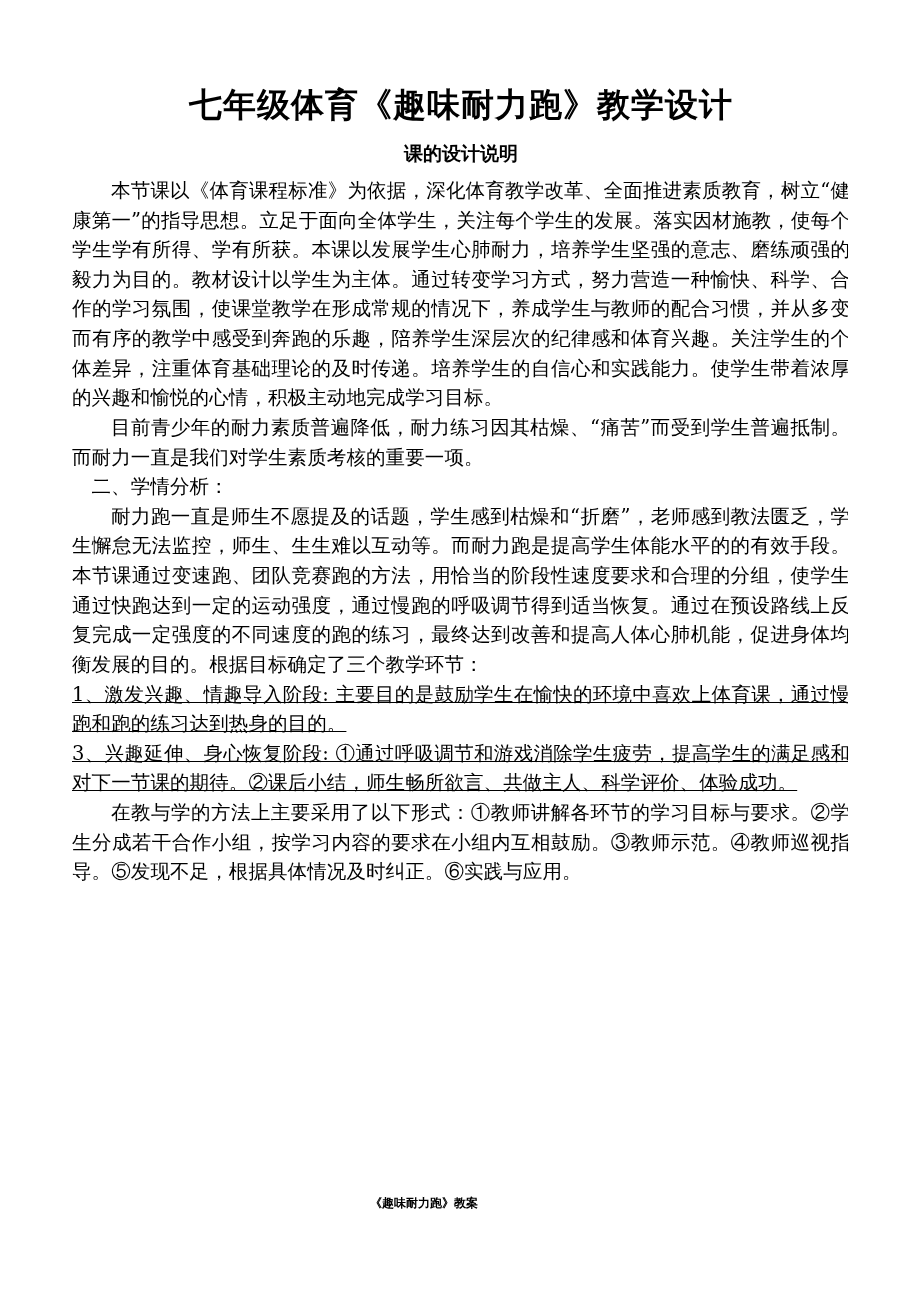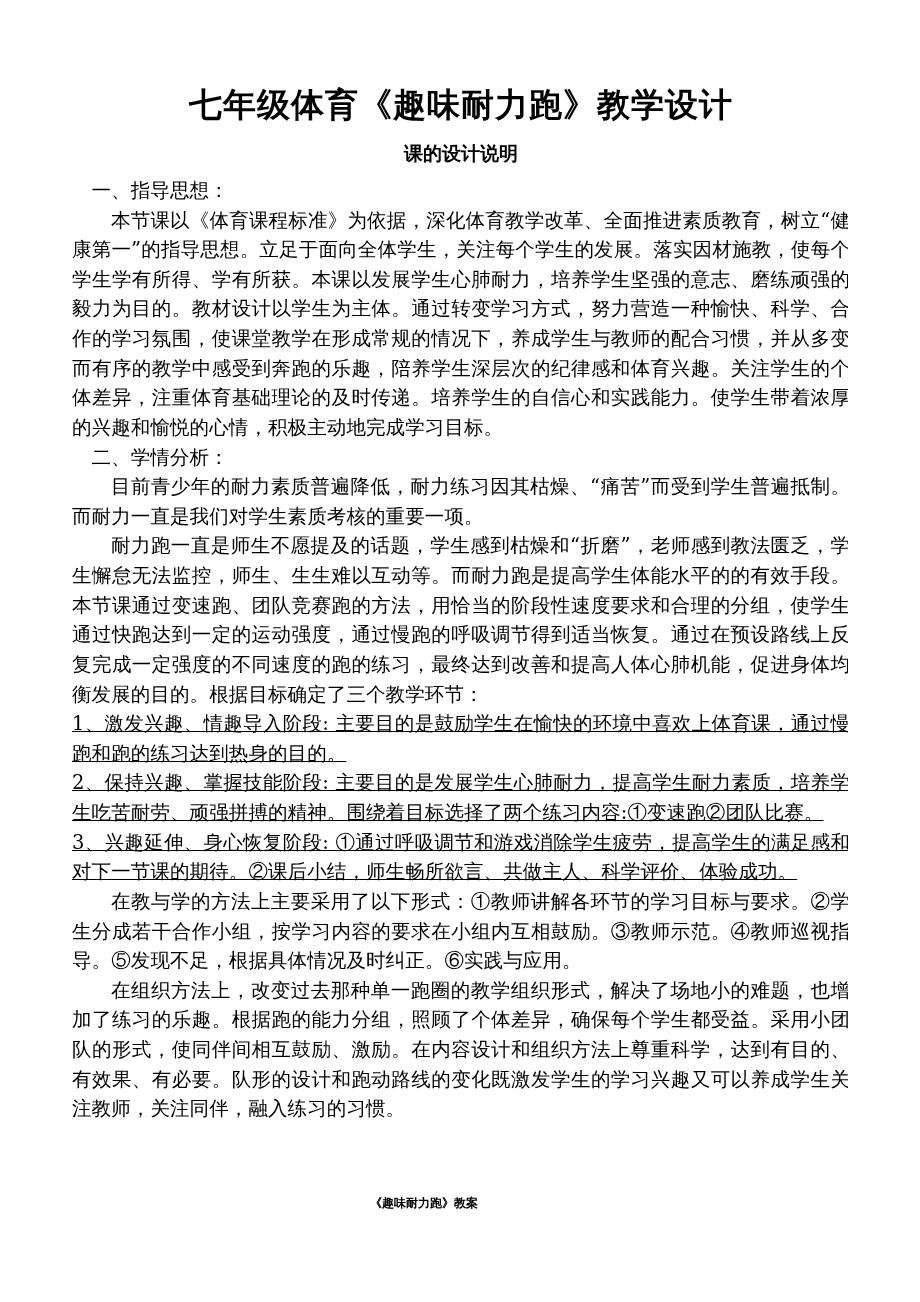--- a/index.html
+++ b/index.html
@@ -70,31 +70,28 @@
   }
 </style>
 </head>
 <body>
 
 <div class="page">
   <div class="content">
     <h1 class="doc-title">七年级体育《趣味耐力跑》教学设计</h1>
     <div class="doc-subtitle">课的设计说明</div>
 
-    <p class="para indent1">一、指导思想：</p>
     <p class="para indent2">本节课以《体育课程标准》为依据，深化体育教学改革、全面推进素质教育，树立“健康第一”的指导思想。立足于面向全体学生，关注每个学生的发展。落实因材施教，使每个学生学有所得、学有所获。本课以发展学生心肺耐力，培养学生坚强的意志、磨练顽强的毅力为目的。教材设计以学生为主体。通过转变学习方式，努力营造一种愉快、科学、合作的学习氛围，使课堂教学在形成常规的情况下，养成学生与教师的配合习惯，并从多变而有序的教学中感受到奔跑的乐趣，陪养学生深层次的纪律感和体育兴趣。关注学生的个体差异，注重体育基础理论的及时传递。培养学生的自信心和实践能力。使学生带着浓厚的兴趣和愉悦的心情，积极主动地完成学习目标。</p>
 
+    <p class="para indent2">目前青少年的耐力素质普遍降低，耐力练习因其枯燥、“痛苦”而受到学生普遍抵制。而耐力一直是我们对学生素质考核的重要一项。</p>
     <p class="para indent1">二、学情分析：</p>
-    <p class="para indent2">目前青少年的耐力素质普遍降低，耐力练习因其枯燥、“痛苦”而受到学生普遍抵制。而耐力一直是我们对学生素质考核的重要一项。</p>
 
     <p class="para indent2">耐力跑一直是师生不愿提及的话题，学生感到枯燥和“折磨”，老师感到教法匮乏，学生懈怠无法监控，师生、生生难以互动等。而耐力跑是提高学生体能水平的的有效手段。本节课通过变速跑、团队竞赛跑的方法，用恰当的阶段性速度要求和合理的分组，使学生通过快跑达到一定的运动强度，通过慢跑的呼吸调节得到适当恢复。通过在预设路线上反复完成一定强度的不同速度的跑的练习，最终达到改善和提高人体心肺机能，促进身体均衡发展的目的。根据目标确定了三个教学环节：</p>
 
     <p class="para noindent">1、激发兴趣、情趣导入阶段: 主要目的是鼓励学生在愉快的环境中喜欢上体育课，通过慢跑和跑的练习达到热身的目的。</p>
-    <p class="para noindent">2、保持兴趣、掌握技能阶段: 主要目的是发展学生心肺耐力，提高学生耐力素质，培养学生吃苦耐劳、顽强拼搏的精神。围绕着目标选择了两个练习内容:①变速跑②团队比赛。</p>
     <p class="para noindent">3、兴趣延伸、身心恢复阶段: ①通过呼吸调节和游戏消除学生疲劳，提高学生的满足感和对下一节课的期待。②课后小结，师生畅所欲言、共做主人、科学评价、体验成功。</p>
 
     <p class="para indent2">在教与学的方法上主要采用了以下形式：①教师讲解各环节的学习目标与要求。②学生分成若干合作小组，按学习内容的要求在小组内互相鼓励。③教师示范。④教师巡视指导。⑤发现不足，根据具体情况及时纠正。⑥实践与应用。</p>
 
-    <p class="para indent2">在组织方法上，改变过去那种单一跑圈的教学组织形式，解决了场地小的难题，也增加了练习的乐趣。根据跑的能力分组，照顾了个体差异，确保每个学生都受益。采用小团队的形式，使同伴间相互鼓励、激励。在内容设计和组织方法上尊重科学，达到有目的、有效果、有必要。队形的设计和跑动路线的变化既激发学生的学习兴趣又可以养成学生关注教师，关注同伴，融入练习的习惯。</p>
   </div>
 
   <div class="footer-title">《趣味耐力跑》教案</div>
 </div>
 
 </body></html>

